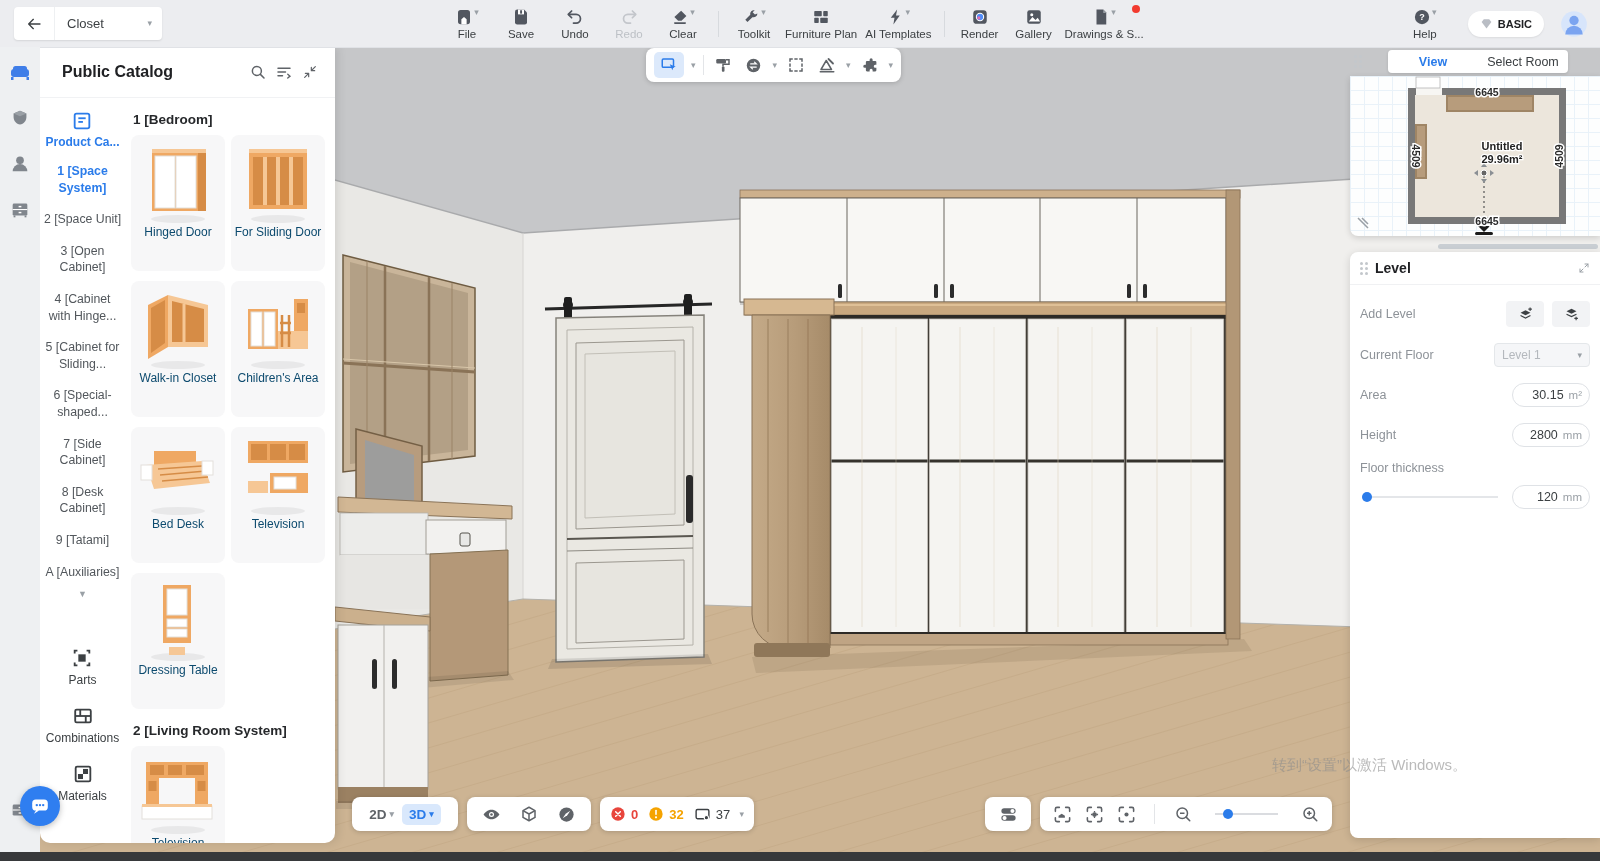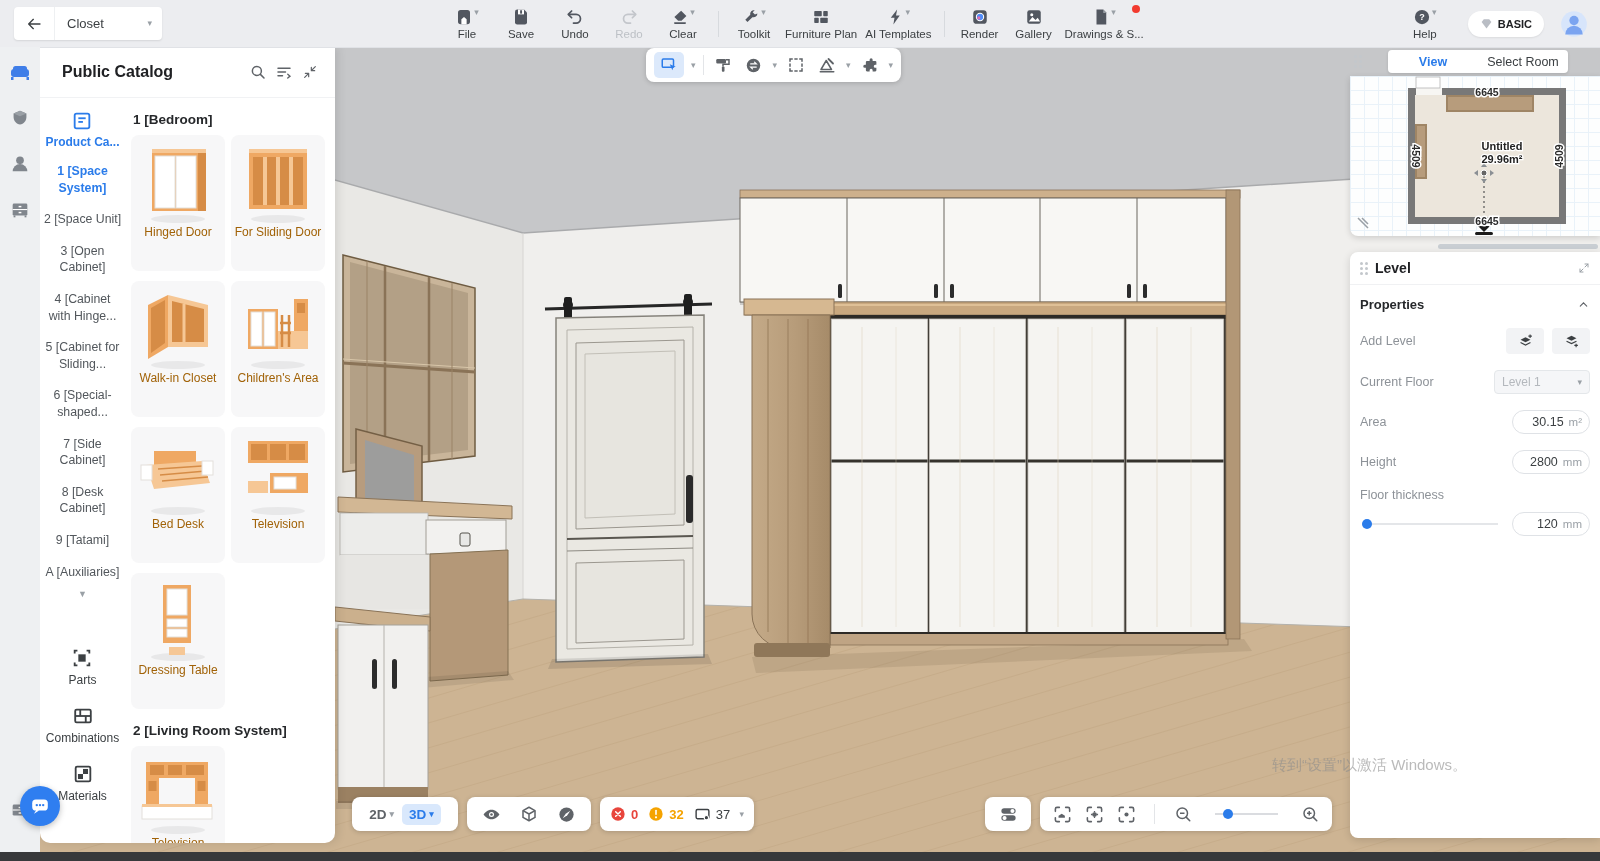--- a/index.html
+++ b/index.html
@@ -36,21 +36,21 @@
   .cat-item{width:78px;text-align:center;font-size:12.3px;line-height:1.35;color:#52575c;margin-bottom:15px;cursor:pointer;}
   .cat-item.active{color:#2b7cea;font-weight:bold;}
   .cat-more{color:#9aa0a6;font-size:9px;margin-top:-6px;}
   .cat-bottom{margin-top:auto;display:flex;flex-direction:column;align-items:center;padding-bottom:40px;}
   .cat-bitem{display:flex;flex-direction:column;align-items:center;gap:4px;font-size:12px;color:#3c4043;margin-top:18px;cursor:pointer;}
   .prod-col{flex:1;overflow:hidden;padding:8px 8px 0 6px;}
   .sec-head{font-size:13.5px;font-weight:bold;color:#26282b;margin:6px 0 8px 2px;}
   .grid{display:grid;grid-template-columns:94px 94px;column-gap:6px;row-gap:10px;margin-bottom:14px;}
   .card{width:94px;height:136px;background:#f7f7f8;border-radius:8px;display:flex;flex-direction:column;align-items:center;cursor:pointer;}
   .card svg{margin-top:4px;}
-  .card .plabel{font-size:12px;color:#a16207;text-align:center;line-height:1.25;padding:0 3px;}
+  .card .plabel{font-size:12px;color:#0c4a6e;text-align:center;line-height:1.25;padding:0 3px;}
   
   .cv-toolbar{left:646px;top:48px;height:34px;background:#fff;border-radius:8px;box-shadow:0 1px 5px rgba(0,0,0,.18);z-index:5;display:flex;align-items:center;padding:0 8px;gap:7px;}
   .cv-chip{width:30px;height:26px;background:#dce9fb;border-radius:5px;display:flex;align-items:center;justify-content:center;cursor:pointer;}
   .cv-ic{width:24px;height:26px;display:flex;align-items:center;justify-content:center;cursor:pointer;}
   .cv-div{width:1px;height:20px;background:#e3e5e8;}
   
   .handle-dots{display:grid;grid-template-columns:3px 3px;gap:2px;}
   .handle-dots i{width:3px;height:3px;border-radius:50%;background:#c3c7cc;}
   .vp-tabs{left:1388px;top:50px;width:180px;height:23px;background:#fff;border-radius:4px;z-index:5;display:flex;align-items:center;box-shadow:0 1px 3px rgba(0,0,0,.12);font-size:12.5px;}
   .vp-tab{flex:1;text-align:center;cursor:pointer;color:#3c4043;}
@@ -759,26 +759,20 @@
           <i></i>
           <i></i>
           <i></i>
           <i></i>
         </span>
       <span class="lvl-title">Level</span>
       <svg width="12" height="12" viewBox="0 0 24 24">
           <path d="M14 4h6v6M20 4l-6 6M10 20H4v-6M4 20l6-6" stroke="#9aa0a6" stroke-width="2" fill="none" stroke-linecap="round"></path>
         </svg>
     </div>
-    <div class="props-row">
-      <span class="props-title">Properties</span>
-      <svg width="13" height="13" viewBox="0 0 24 24">
-          <path d="M6 15l6-6 6 6" stroke="#5f6368" stroke-width="2" fill="none" stroke-linecap="round"></path>
-        </svg>
-    </div>
     <div class="f-row">
       <span>Add Level</span>
       <span class="f-ctrl">
         <span class="btn-sq">
           <svg width="17" height="17" viewBox="0 0 24 24">
               <path d="M12 6l7 3.5L12 13 5 9.5z" fill="#3c4043"></path>
               <path d="M5 13.5l7 3.5 7-3.5" stroke="#3c4043" stroke-width="1.6" fill="none"></path>
               <path d="M18.5 2v5M16 4.5h5" stroke="#3c4043" stroke-width="1.6"></path>
             </svg>
         </span>

